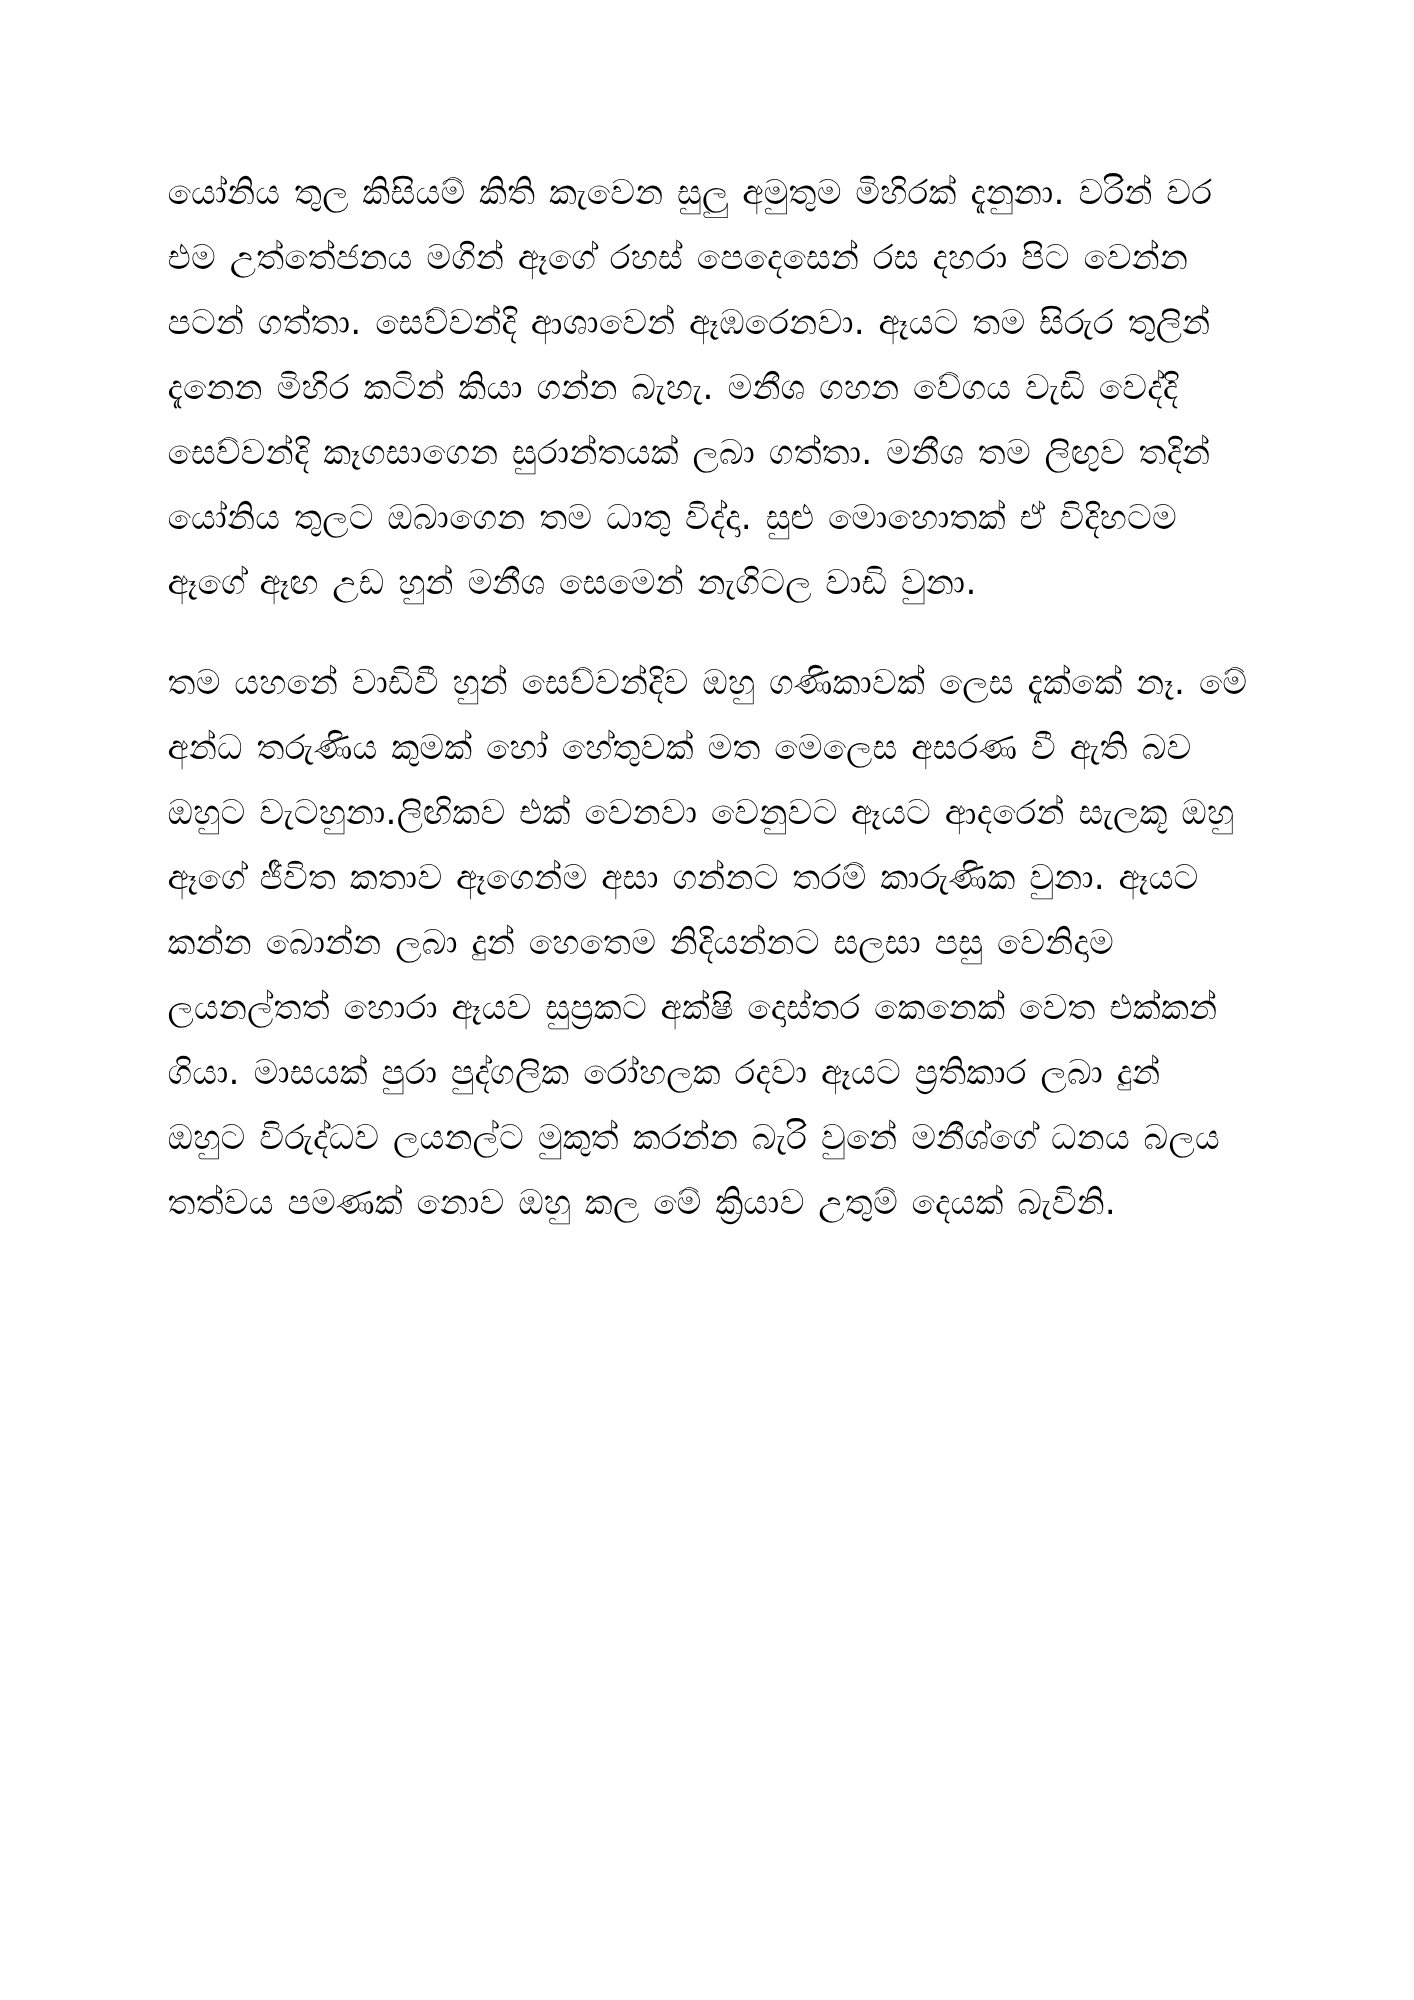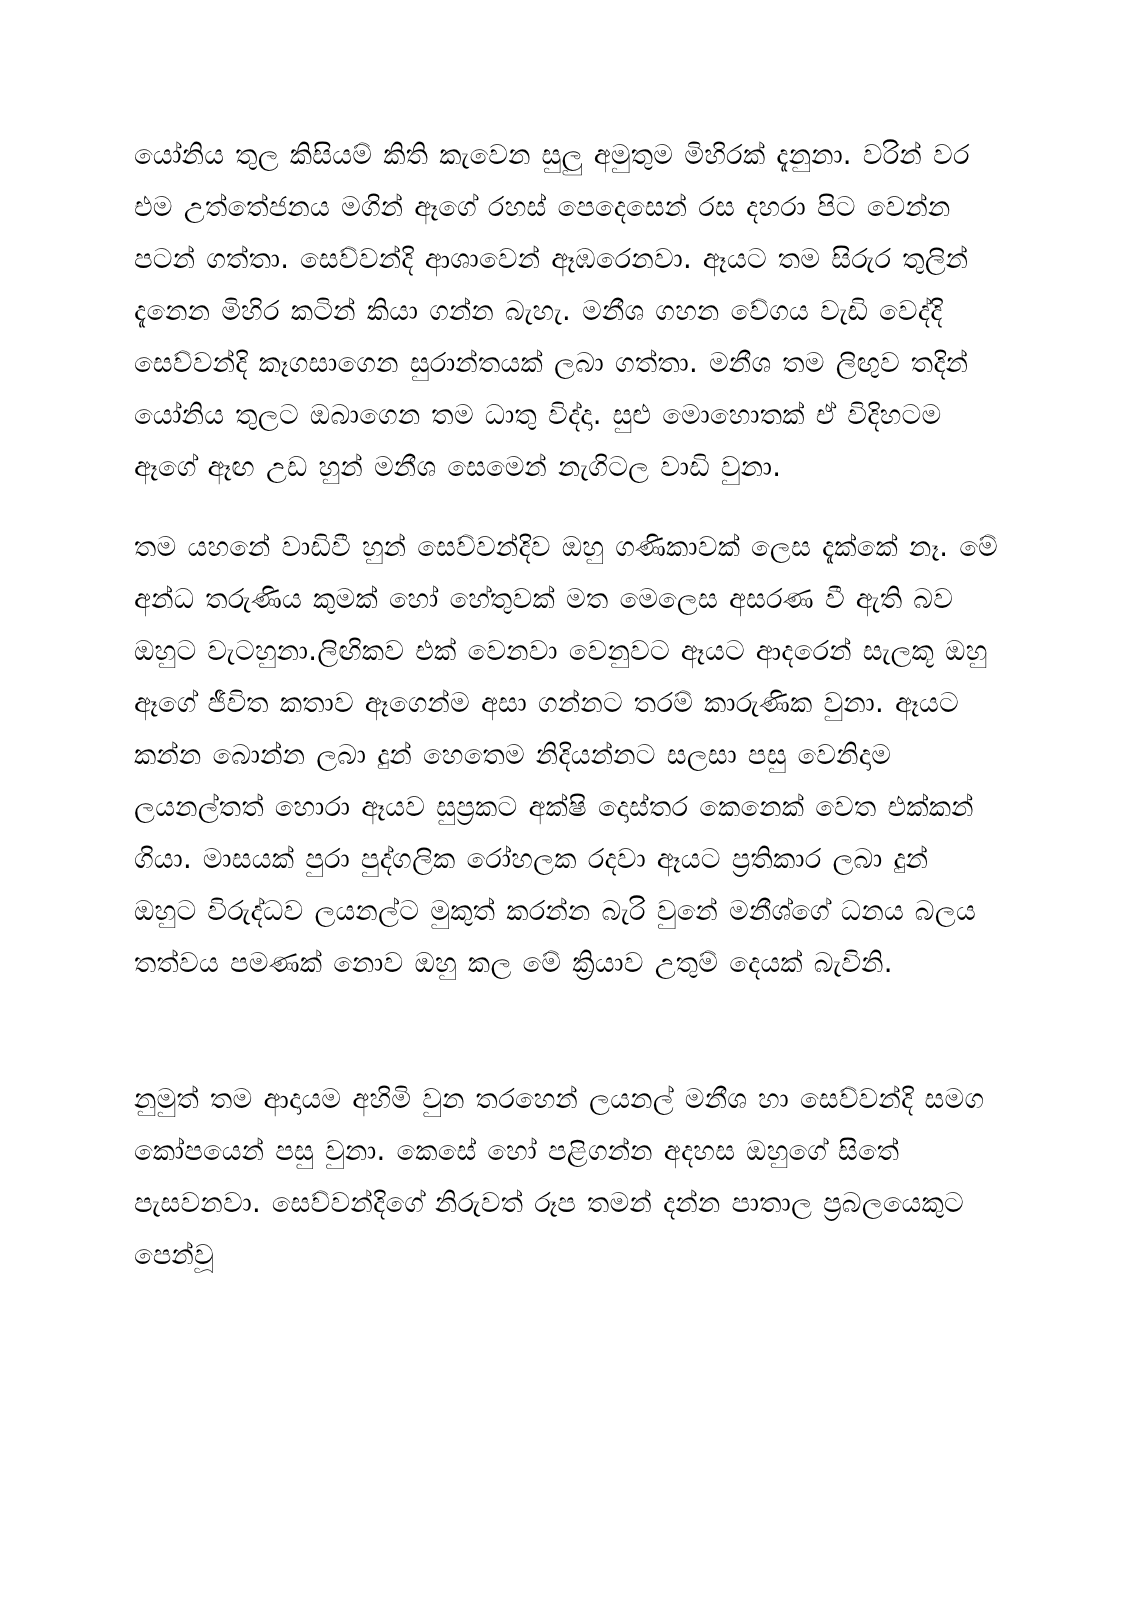--- a/index.html
+++ b/index.html
@@ -37,14 +37,13 @@
   .para.gap-large {
     margin-top: 84px;
   }
 </style>
 </head>
 <body>
 
 <div class="page">
   <p class="para">යෝනිය තුල කිසියම් කිති කැවෙන සුලු අමුතුම මිහිරක් දැනුනා. වරින් වර එම උත්තේජනය මගින් ඈගේ රහස් පෙදෙසෙන් රස දහරා පිට වෙන්න පටන් ගත්තා. සෙව්වන්දි ආශාවෙන් ඈඹරෙනවා. ඈයට තම සිරුර තුලින් දැනෙන මිහිර කටින් කියා ගන්න බැහැ. මනීශ ගහන වේගය වැඩි වෙද්දි සෙව්වන්දි කෑගසාගෙන සුරාන්තයක් ලබා ගත්තා. මනීශ තම ලිඟුව තදින් යෝනිය තුලට ඔබාගෙන තම ධාතු විද්දා. සුළු මොහොතක් ඒ විදිහටම ඈගේ ඈඟ උඩ හුන් මනීශ සෙමෙන් නැගිටල වාඩි වුනා.</p>
   <p class="para">තම යහනේ වාඩිවී හුන් සෙව්වන්දිව ඔහු ගණිකාවක් ලෙස දැක්කේ නෑ. මේ අන්ධ තරුණිය කුමක් හෝ හේතුවක් මත මෙලෙස අසරණ වී ඇති බව ඔහුට වැටහුනා.ලිඟිකව එක් වෙනවා වෙනුවට ඈයට ආදරෙන් සැලකූ ඔහු ඈගේ ජීවිත කතාව ඈගෙන්ම අසා ගන්නට තරම් කාරුණික වුනා. ඈයට කන්න බොන්න ලබා දුන් හෙතෙම නිදියන්නට සලසා පසු වෙනිදාම ලයනල්තත් හොරා ඈයව සුප්‍රකට අක්ෂි දොස්තර කෙනෙක් වෙත එක්කන් ගියා. මාසයක් පුරා පුද්ගලික රෝහලක රදවා ඈයට ප්‍රතිකාර ලබා දුන් ඔහුට විරුද්ධව ලයනල්ට මුකුත් කරන්න බැරි වුනේ මනීශ්ගේ ධනය බලය තත්වය පමණක් නොව ඔහු කල මේ ක්‍රියාව උතුම් දෙයක් බැවිනි.</p>
-  <p class="para gap-large">නුමුත් තම ආදායම අහිමි වුන තරහෙන් ලයනල් මනීශ හා සෙව්වන්දි සමග කෝපයෙන් පසු වුනා. කෙසේ හෝ පළිගන්න අදහස ඔහුගේ සිතේ පැසවනවා. සෙව්වන්දිගේ නිරුවත් රූප තමන් දන්න පාතාල ප්‍රබලයෙකුට පෙන්වූ</p>
 </div>
 
 </body></html>

